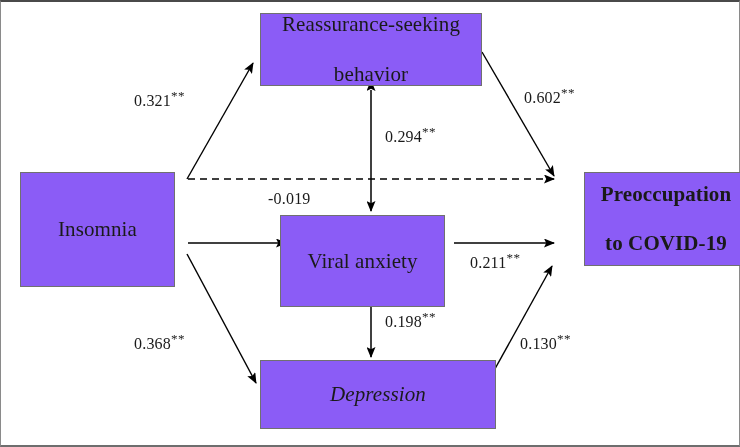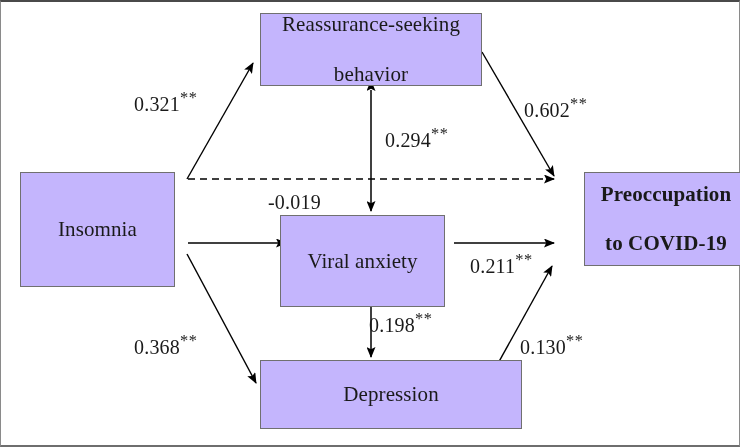--- a/index.html
+++ b/index.html
@@ -32,59 +32,59 @@
   #edges {
     position: absolute;
     left: 0;
     top: 0;
     width: 740px;
     height: 447px;
   }
   .node {
     position: absolute;
     box-sizing: border-box;
-    background: #c4b5fd;
+    background: #8b5cf6;
     border: 1px solid #707070;
     display: flex;
     align-items: center;
     justify-content: center;
     text-align: center;
     color: #1a1a1a;
     font-size: 21px;
     line-height: 1.18;
     letter-spacing: 0.1px;
     z-index: 3;
   }
   .node span { display: block; padding: 0 6px; }
 
   #node-insomnia        { left: 20px;  top: 172px; width: 155px; height: 115px; }
   #node-reassurance     { left: 260px; top: 13px;  width: 222px; height: 73px; }
   #node-viral-anxiety   { left: 280px; top: 215px; width: 165px; height: 92px; }
-  #node-depression      { left: 260px; top: 360px; width: 262px; height: 69px; }
+  #node-depression      { left: 260px; top: 360px; width: 236px; height: 69px; font-style: italic; }
   #node-preoccupation   { left: 584px; top: 172px; width: 164px; height: 94px; font-weight: bold; }
 
   .edge-label {
     position: absolute;
     color: #1a1a1a;
-    font-size: 20px;
+    font-size: 16px;
     white-space: nowrap;
     z-index: 4;
     letter-spacing: 0.2px;
   }
   .edge-label sup {
     font-size: 0.82em;
     letter-spacing: 0.5px;
   }
   #lbl-ins-rsb  { left: 134px; top: 88px; }
-  #lbl-rsb-pre  { left: 524px; top: 94px; }
+  #lbl-rsb-pre  { left: 524px; top: 85px; }
   #lbl-rsb-va   { left: 385px; top: 124px; font-family: Liberation Serif, serif; }
   #lbl-ins-pre  { left: 268px; top: 186px; }
   #lbl-ins-va   { left: 198px; top: 257px; }
   #lbl-va-pre   { left: 470px; top: 250px; }
-  #lbl-va-dep   { left: 369px; top: 309px; }
+  #lbl-va-dep   { left: 385px; top: 309px; }
   #lbl-ins-dep  { left: 134px; top: 331px; }
   #lbl-dep-pre  { left: 520px; top: 331px; }
 </style>
 </head>
 <body>
 
 <div id="figure">
 
   <svg id="edges" viewBox="0 0 740 447" width="740" height="447" xmlns="http://www.w3.org/2000/svg">
     <defs>

